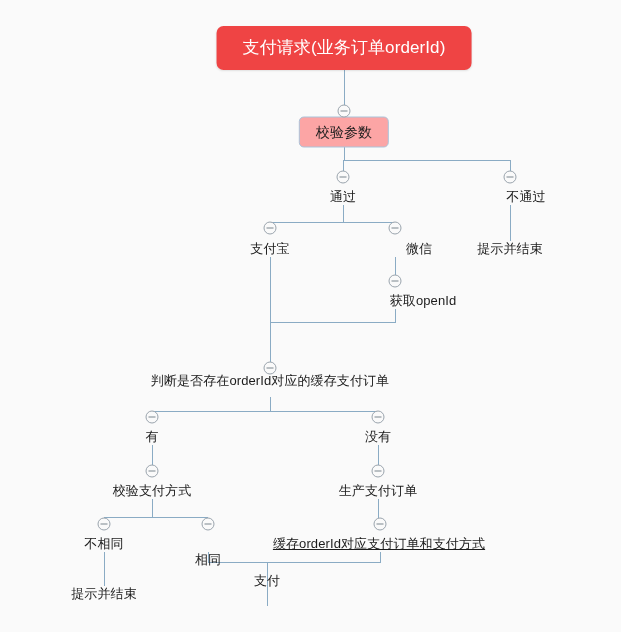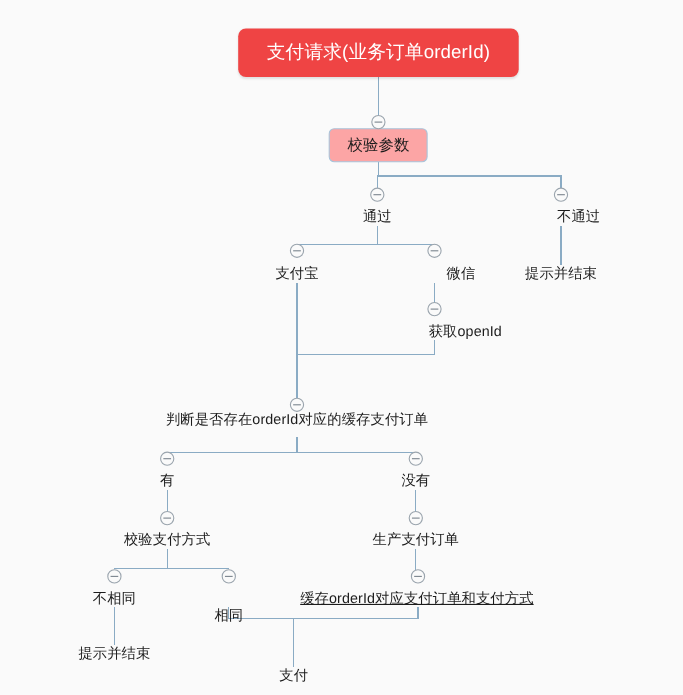--- a/index.html
+++ b/index.html
@@ -123,21 +123,21 @@
       <div class="node" style="left: 395px; top: 301px; margin-left: 28px;">获取openId</div>
       <div class="node" style="left: 270px; top: 381px;">判断是否存在orderId对应的缓存支付订单</div>
       <div class="node" style="left: 152px; top: 437px;">有</div>
       <div class="node" style="left: 378px; top: 437px; text-align: right;">没有</div>
       <div class="node" style="left: 152px; top: 491px;">校验支付方式</div>
       <div class="node" style="left: 378px; top: 491px; text-align: center;">生产支付订单</div>
       <div class="node" style="left: 104px; top: 544px;">不相同</div>
       <div class="node" style="left: 208px; top: 560px;">相同</div>
       <div class="node" style="left: 379px; top: 544px; text-decoration: underline;">缓存orderId对应支付订单和支付方式</div>
       <div class="node" style="left: 104px; top: 594px;">提示并结束</div>
-      <div class="node" style="left: 267px; top: 614px;">支付</div>
+      <div class="node" style="left: 267px; top: 581px;">支付</div>
     </div>
   <div id="toggles-layer">
       <div class="toggle" style="left: 344px; top: 111px;"></div>
       <div class="toggle" style="left: 343px; top: 177px;"></div>
       <div class="toggle" style="left: 510px; top: 177px;"></div>
       <div class="toggle" style="left: 270px; top: 228px;"></div>
       <div class="toggle" style="left: 395px; top: 228px;"></div>
       <div class="toggle" style="left: 395px; top: 281px;"></div>
       <div class="toggle" style="left: 270px; top: 368px;"></div>
       <div class="toggle" style="left: 152px; top: 417px;"></div>

